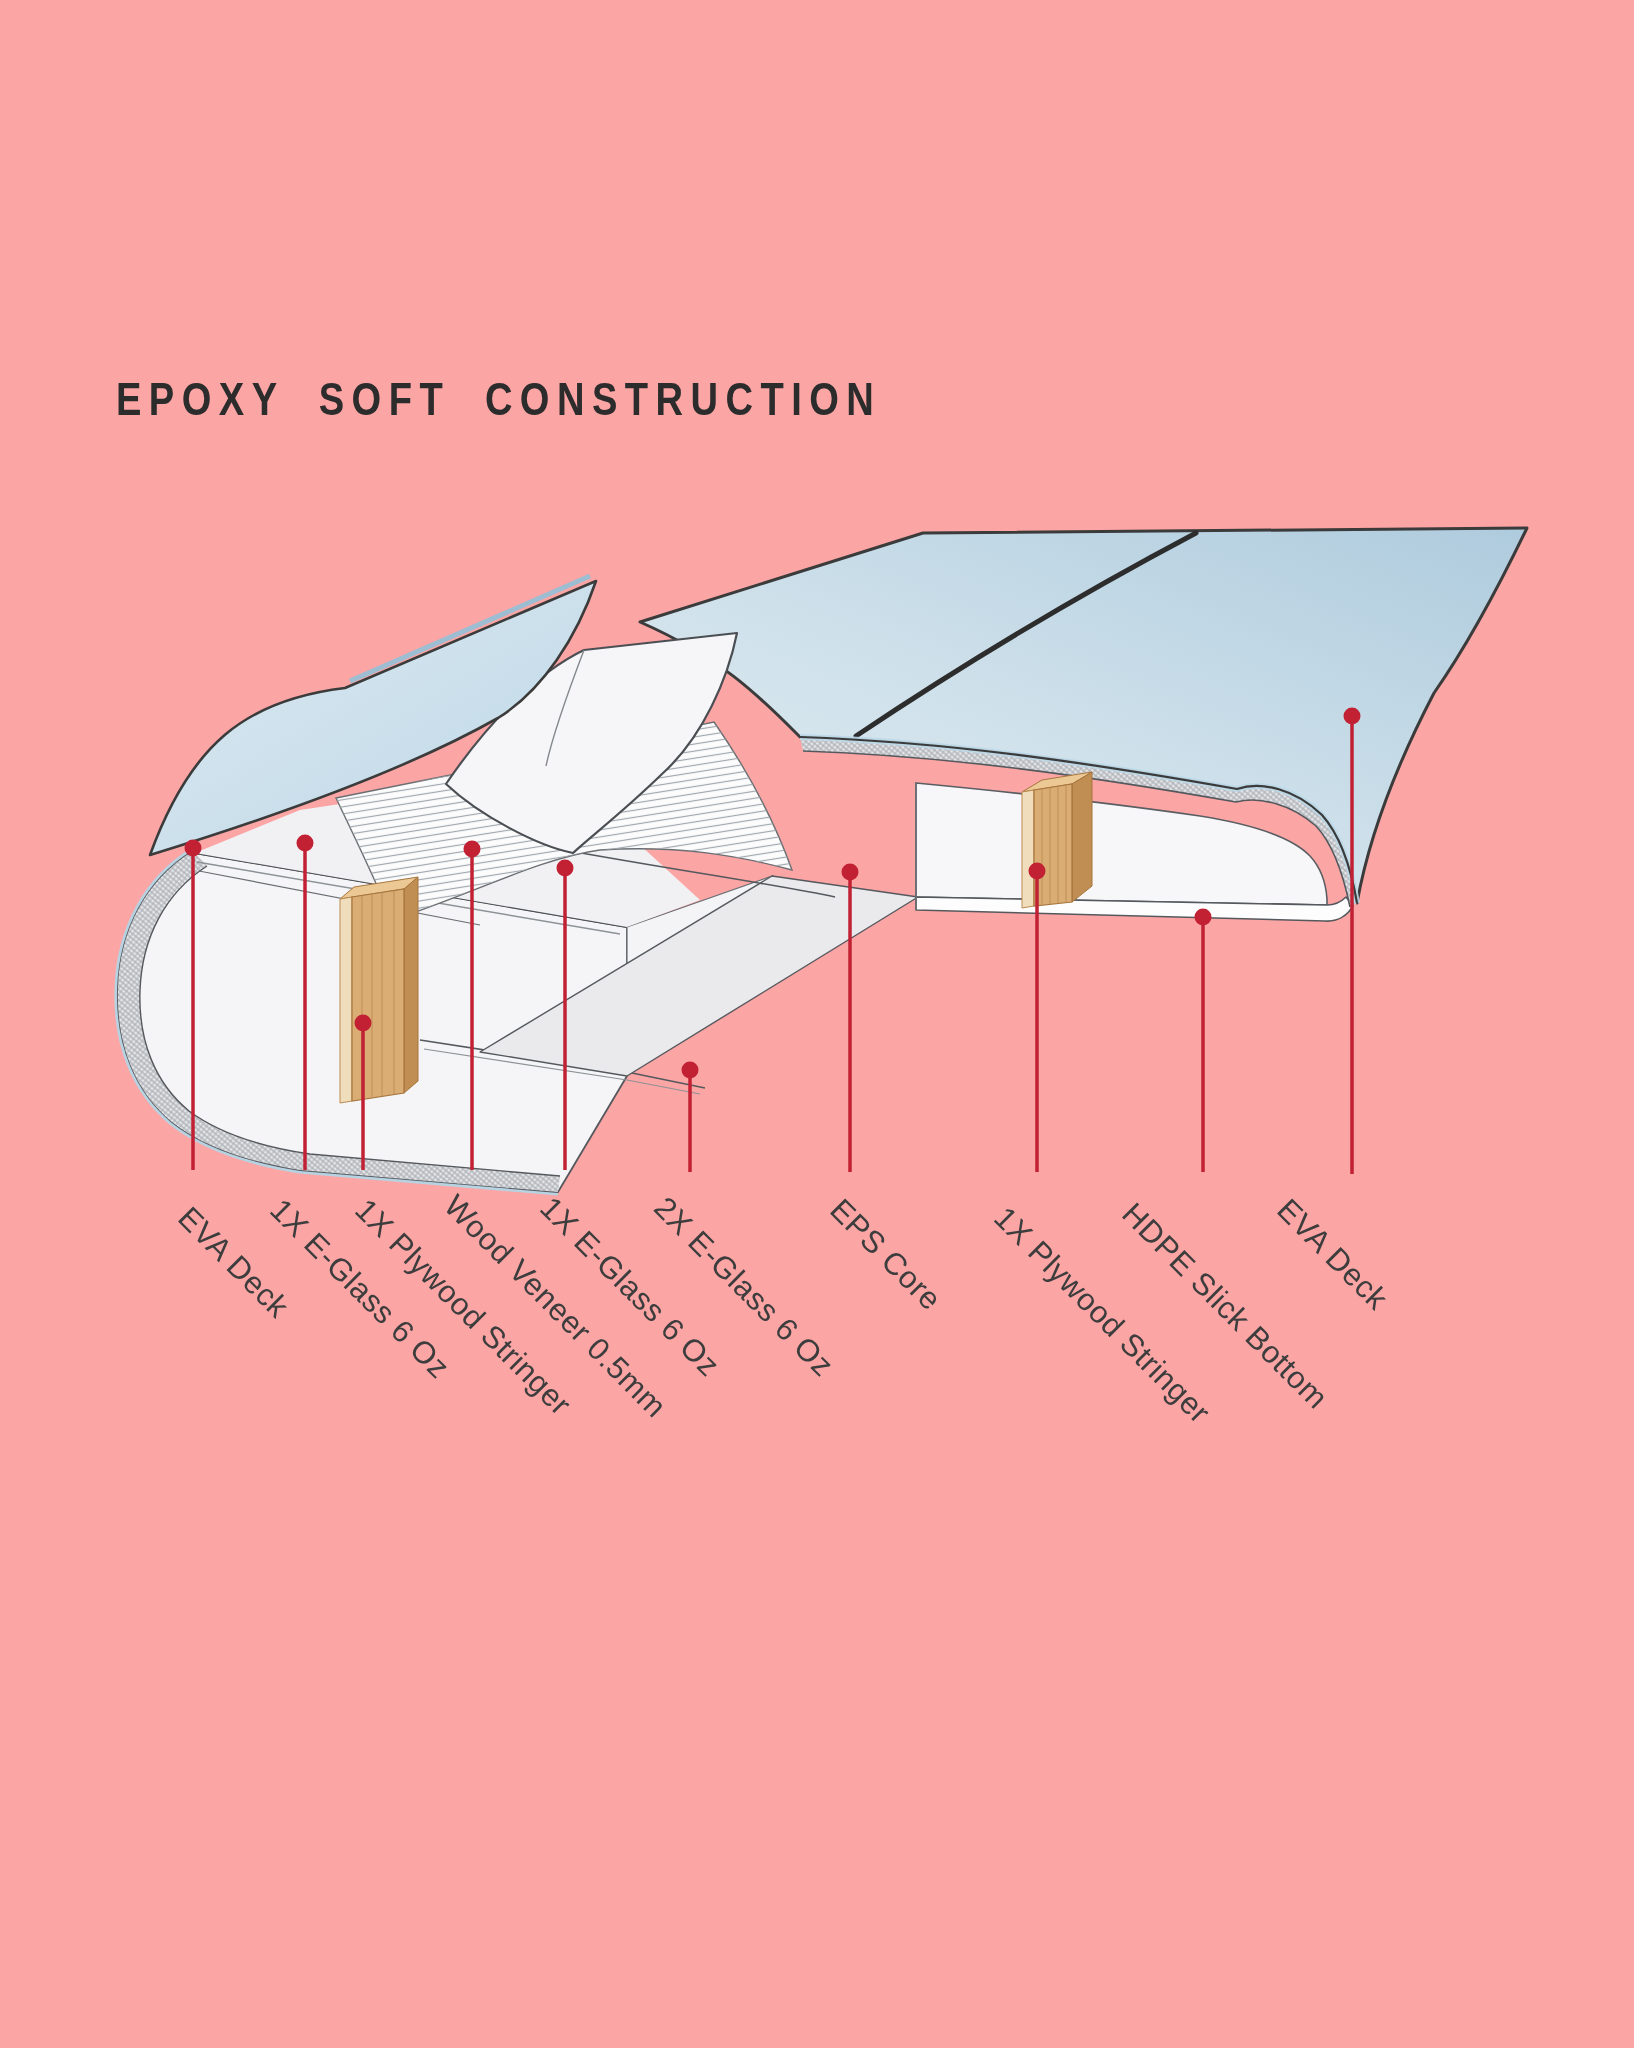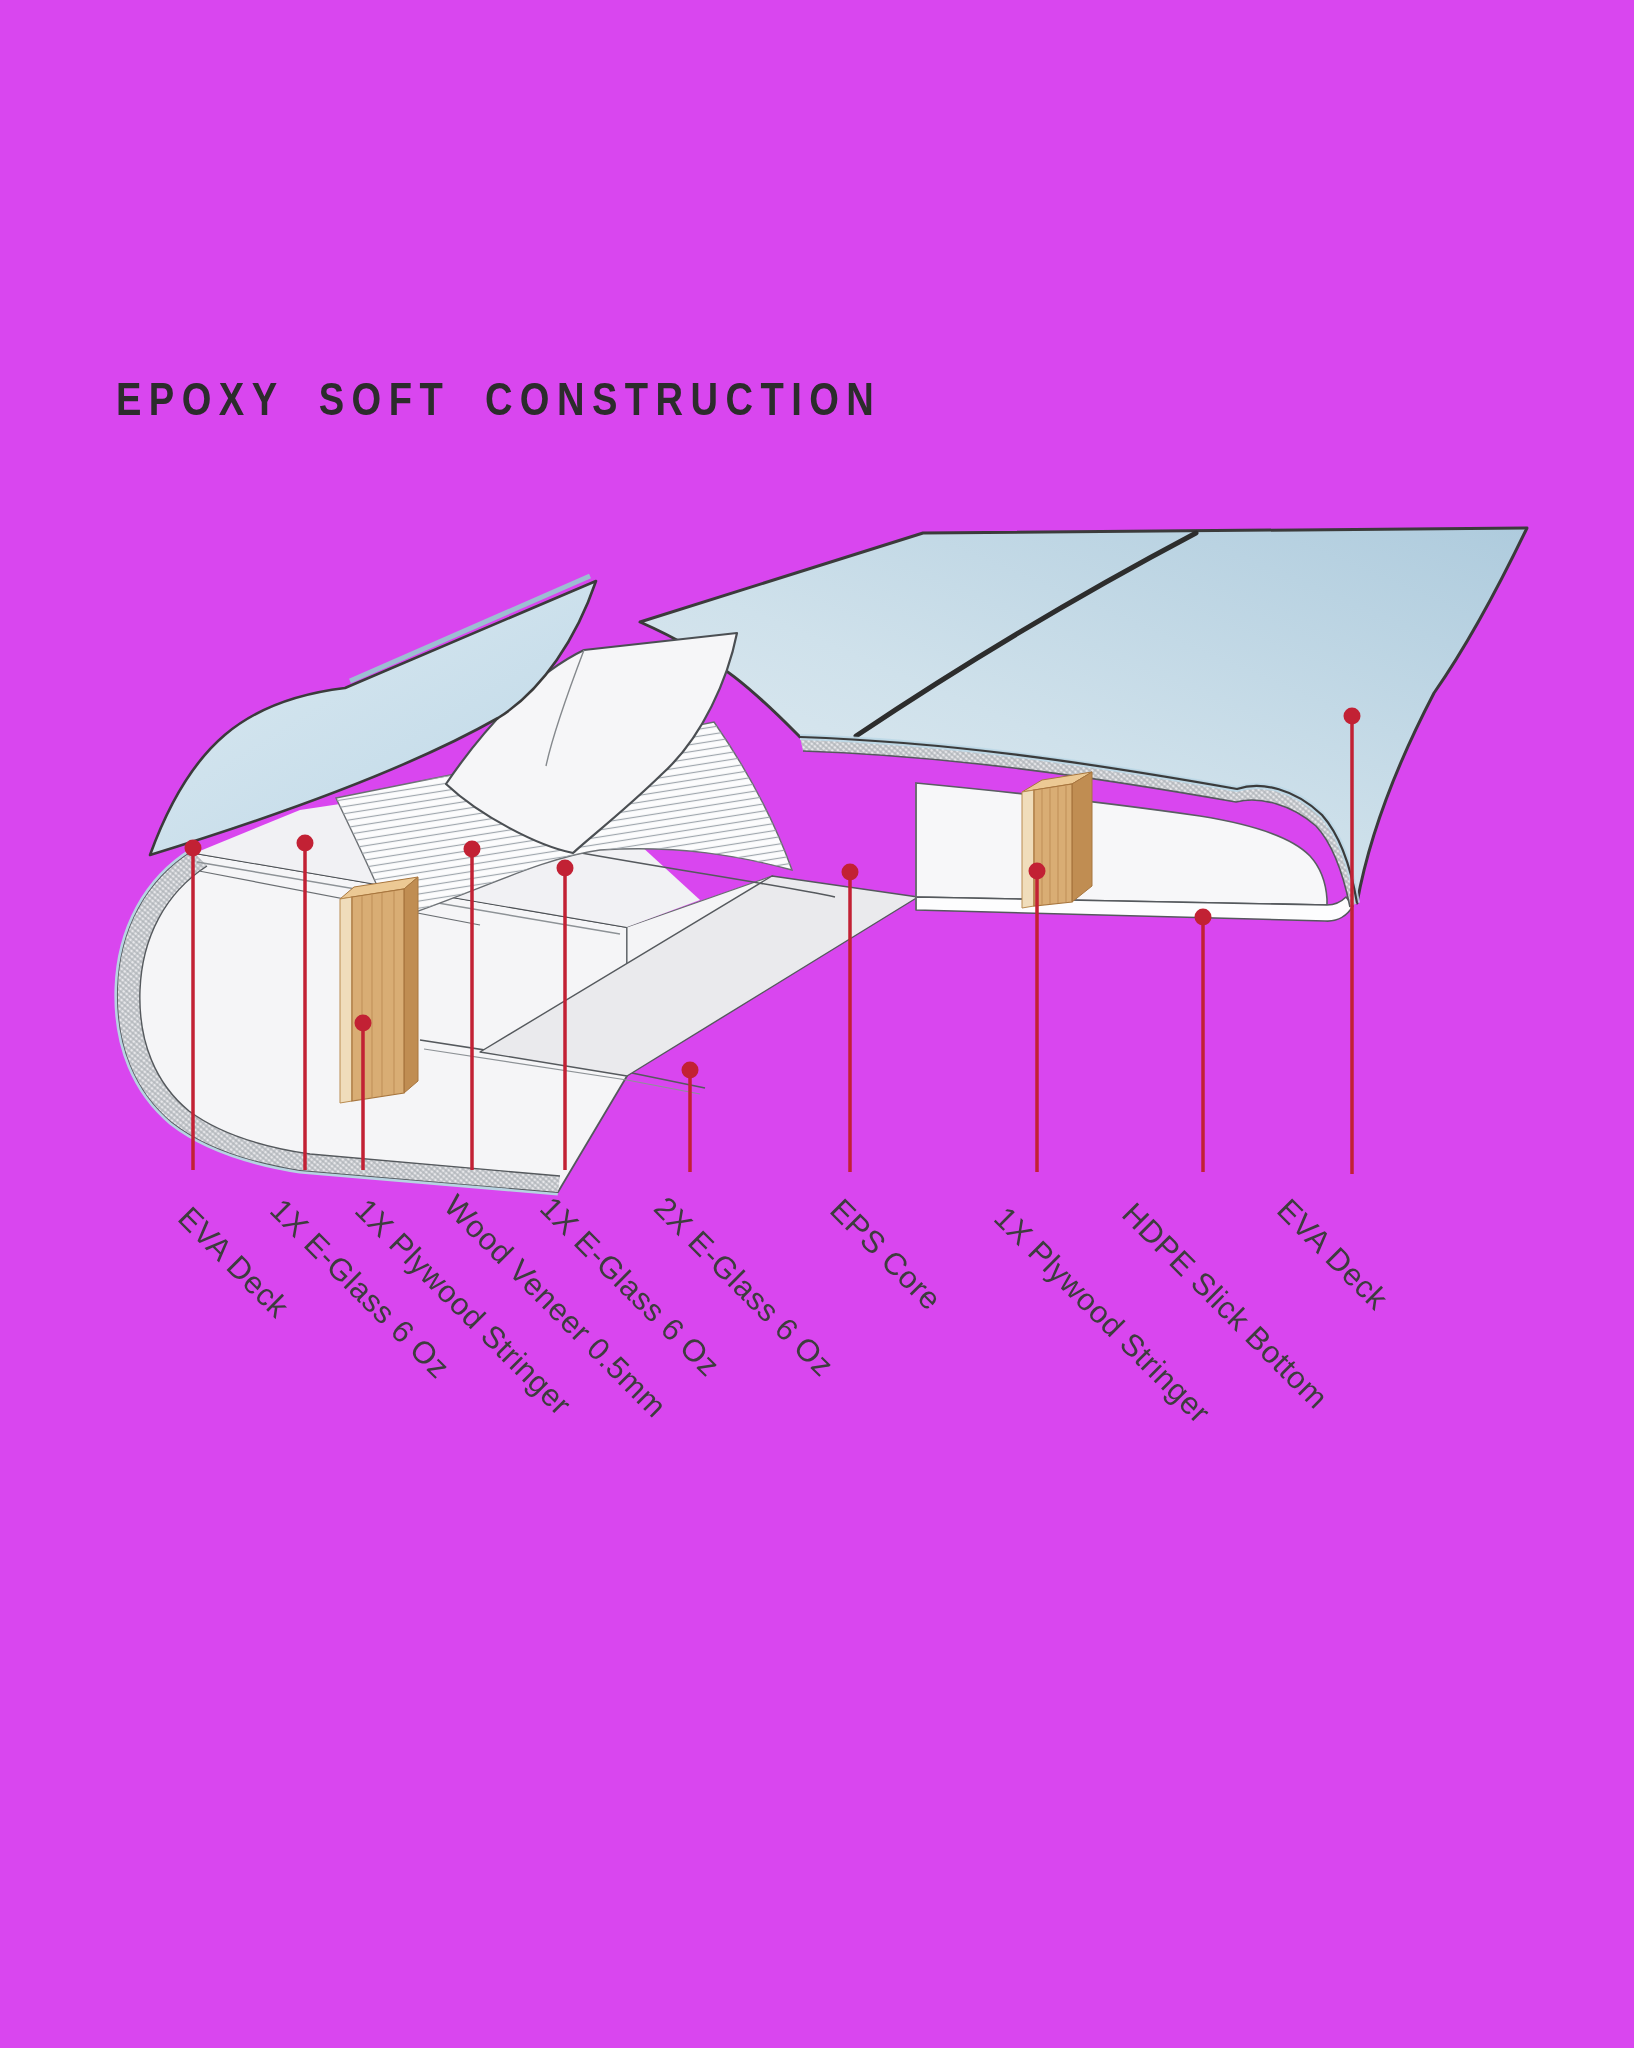--- a/index.html
+++ b/index.html
@@ -1,19 +1,19 @@
 <!DOCTYPE html>
 <html><head>
 <meta charset="utf-8">
 <style>
   html,body{margin:0;padding:0;background:#ffffff;}
   .canvas{
     position:relative;
     width:1634px;height:2048px;
-    background:#d946ef;
+    background:#fca5a5;
     overflow:hidden;
     font-family:"Liberation Sans", sans-serif;
   }
   .canvas svg{position:absolute;left:0;top:0;}
   .title{
     position:absolute;
     left:116px;top:374px;
     font-size:41px;
     font-weight:bold;
     letter-spacing:8px;

